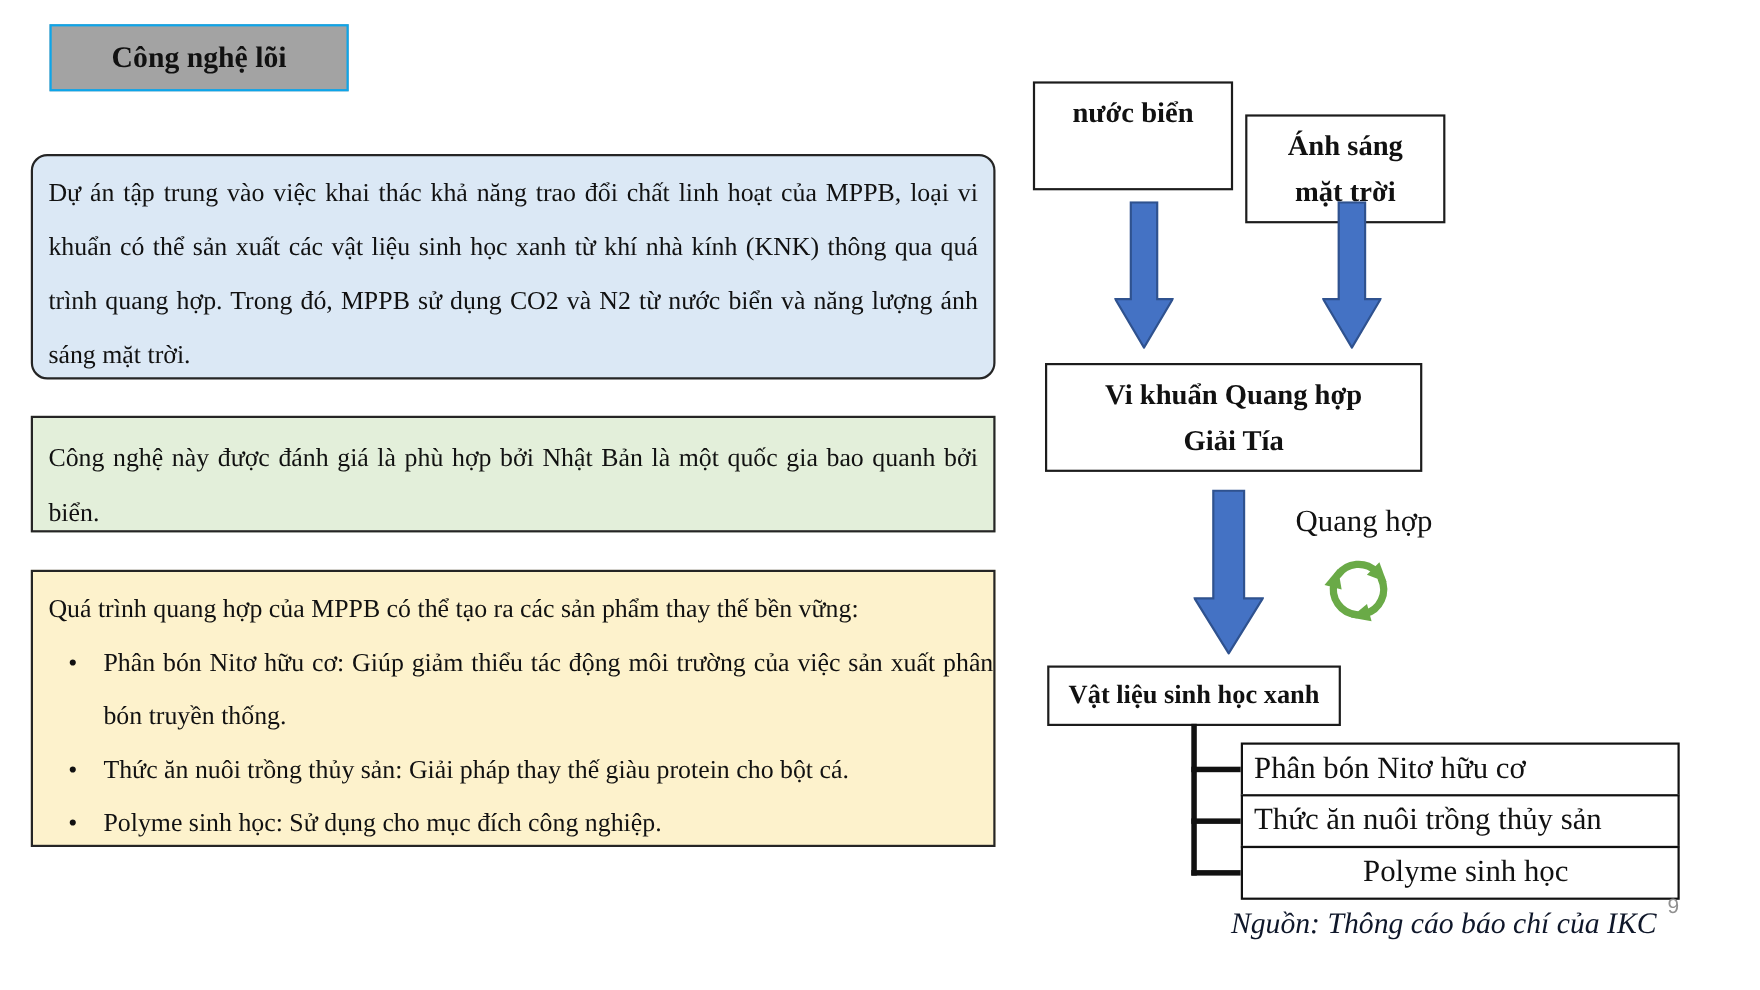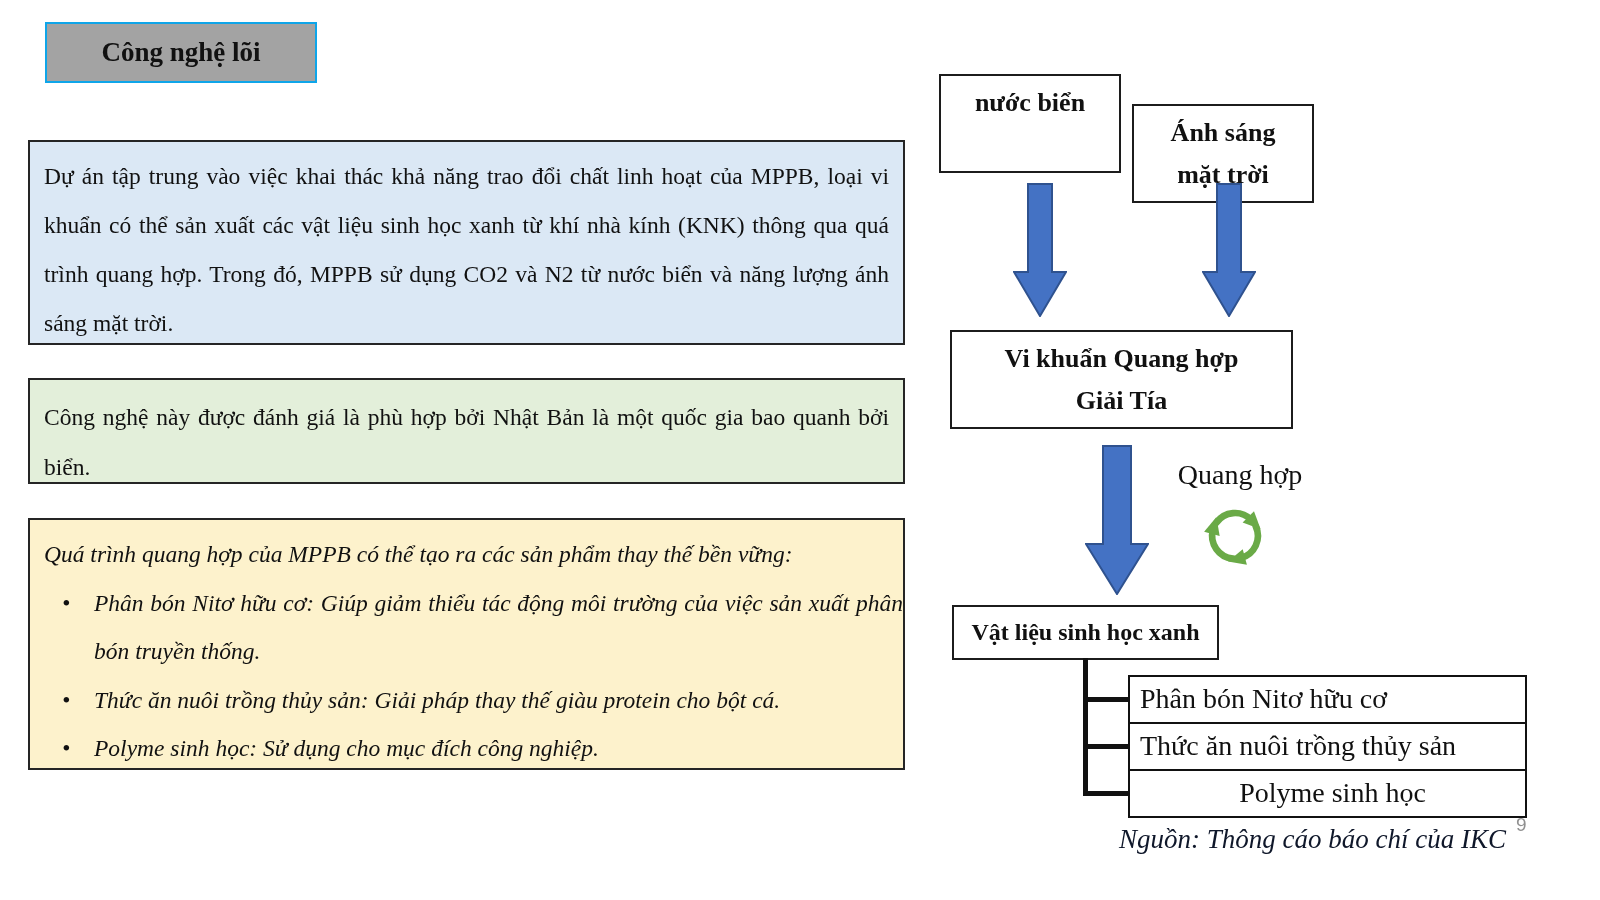--- a/index.html
+++ b/index.html
@@ -8,23 +8,23 @@
 
   
   .absbox{position:absolute;box-sizing:border-box;}
 
   
   .title-box{left:45px;top:22px;width:272px;height:61px;border:2px solid #0ea5e9;
              background:#a3a3a3;text-align:center;font-weight:bold;font-size:27px;line-height:57px;}
 
   
   .panel{left:28px;width:877px;border:2px solid #252525;font-size:23.5px;}
-  .panel-blue{top:140px;height:205px;background:#dbe8f5;padding:10px 14px 0 14px;line-height:49px;text-align:justify;}
+  .panel-blue{top:140px;height:205px;background:#dbe8f5;padding:10px 14px 0 14px;line-height:49px;text-align:justify;border-radius:15px;}
   .panel-green{top:378px;height:106px;background:#e3efda;padding:12px 14px 0 14px;line-height:50px;text-align:justify;}
-  .panel-yellow{top:518px;height:252px;background:#fdf2cc;padding:10px 0 0 14px;line-height:48.5px;font-style:italic;}
+  .panel-yellow{top:518px;height:252px;background:#fdf2cc;padding:10px 0 0 14px;line-height:48.5px;}
   .panel-yellow .intro{text-align:justify;}
   .panel-yellow ul{margin:0;padding:0;list-style:none;}
   .panel-yellow li{position:relative;padding-left:50px;text-align:justify;}
   .panel-yellow .marker{position:absolute;left:18px;top:0;}
 
   
   .dbox{background:#fff;border:2px solid #1c1c1c;text-align:center;font-weight:bold;}
   .dbox-knk{left:939px;top:74px;width:182px;height:99px;font-size:26px;line-height:42px;padding-top:6px;}
   .dbox-sun{left:1132px;top:74px;width:182px;height:99px;font-size:26px;line-height:42px;padding-top:6px;margin-top:30px;}
   .dbox-bact{left:950px;top:330px;width:343px;height:99px;font-size:26px;line-height:42px;padding-top:6px;}

